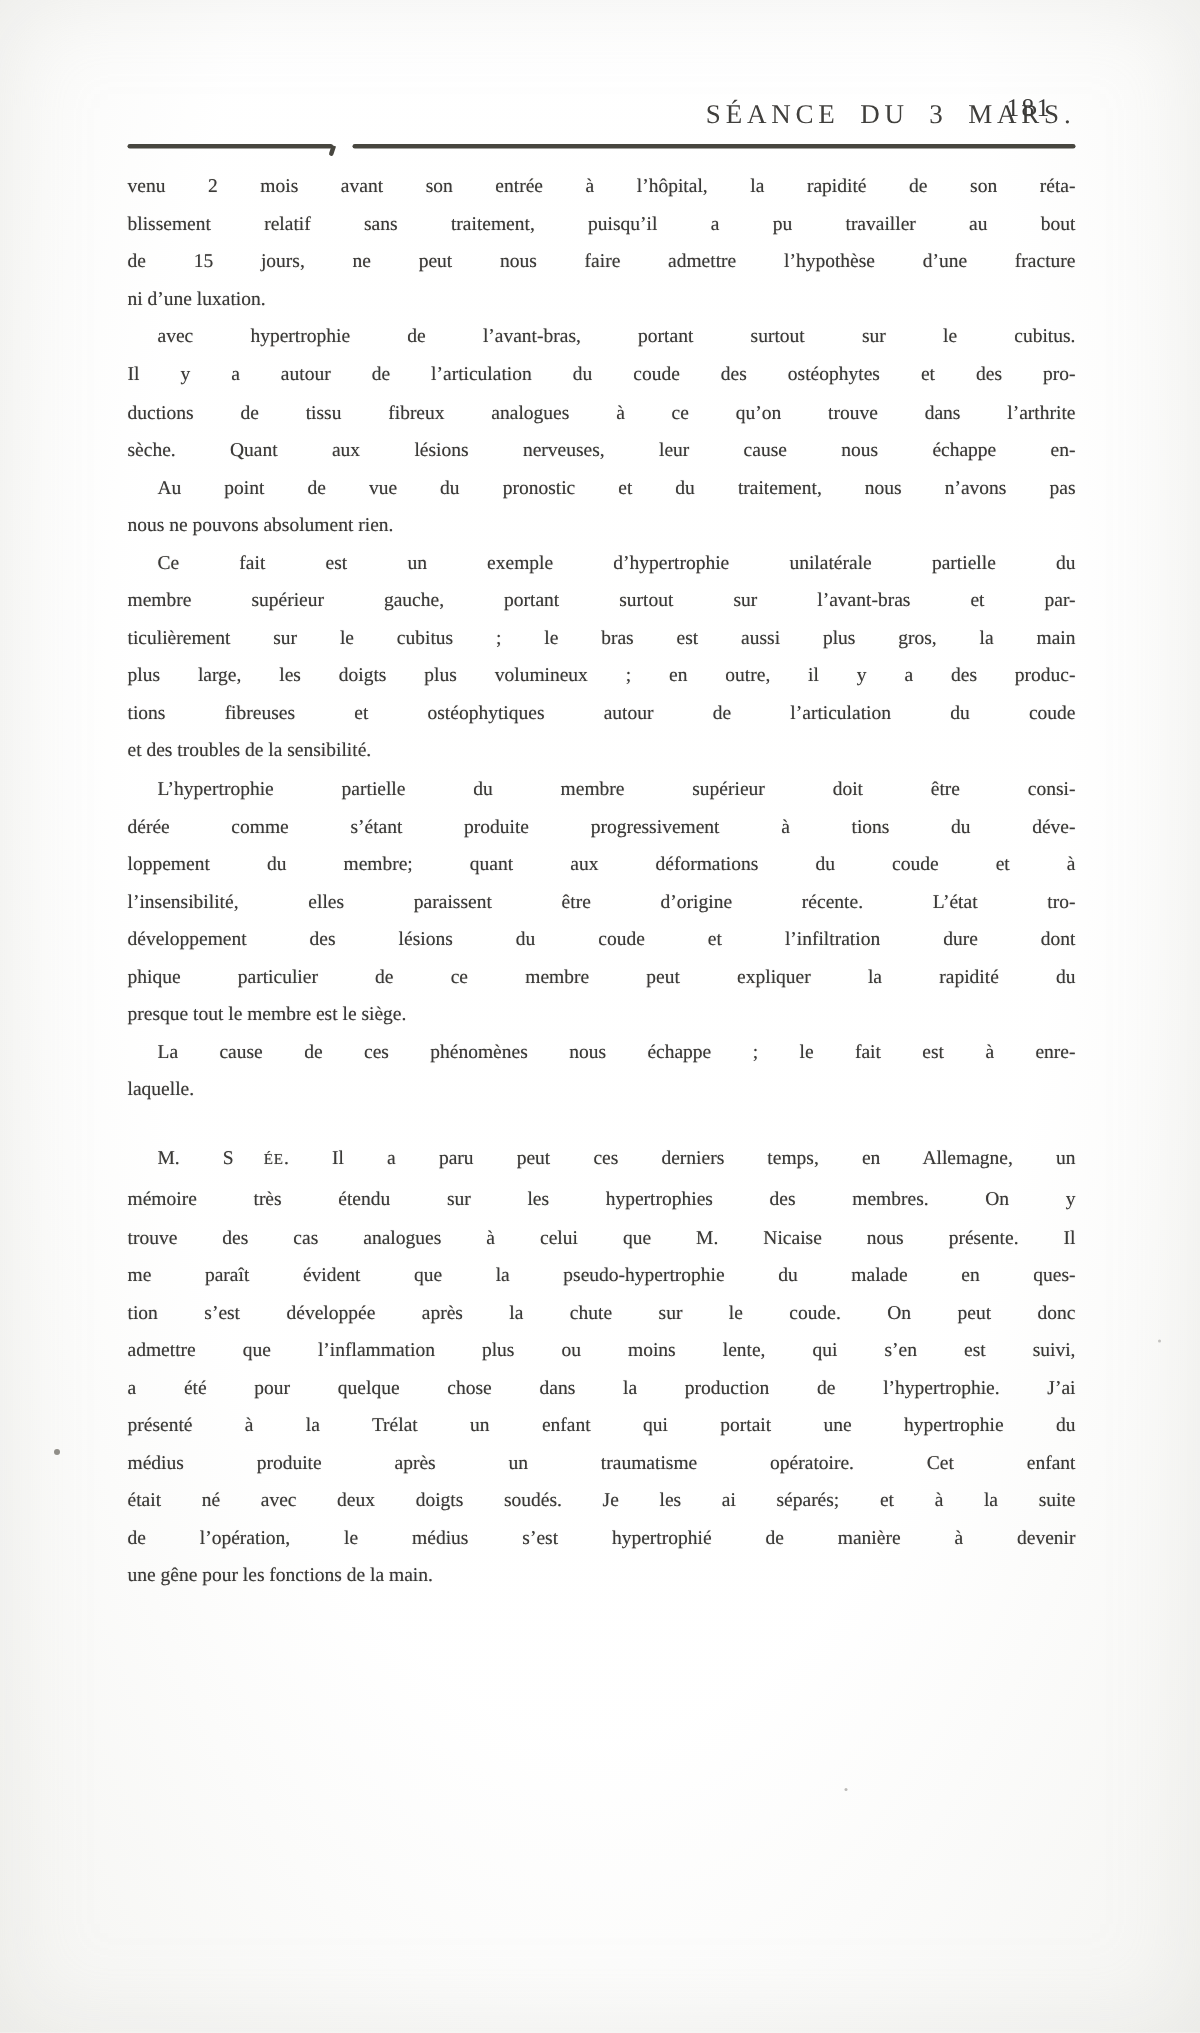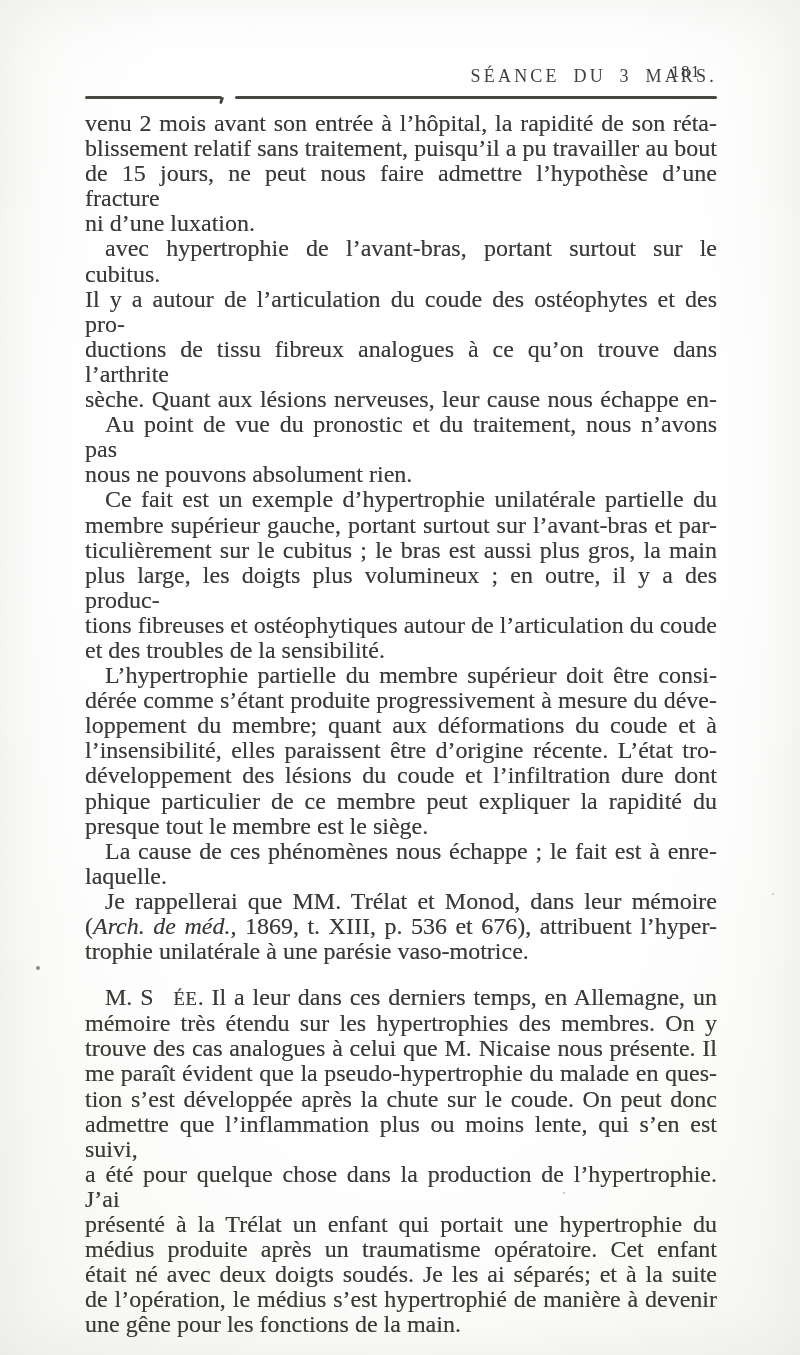--- a/index.html
+++ b/index.html
@@ -62,21 +62,21 @@
     width: 3px; height: 7px;
     background: var(--rule);
     border-radius: 0 0 3px 3px;
     transform: rotate(18deg);
   }
 
   
   .text-block {
     position: absolute;
     top: 111px; left: 85px; width: 632px;
-    font-size: 24px;
+    font-size: 13px;
     line-height: 25.1px;
     color: var(--ink);
     text-shadow: 0 0 0.5px rgba(62,58,52,0.55);
   }
   .line {
     text-align: justify;
     text-align-last: justify;
   }
   .line.final { text-align-last: left; }
   .para.indent .line:first-child { text-indent: 20px; }
@@ -130,38 +130,33 @@
       <div class="para indent">
         <div class="line">Ce fait est un exemple d’hypertrophie unilatérale partielle du</div>
         <div class="line">membre supérieur gauche, portant surtout sur l’avant-bras et par-</div>
         <div class="line">ticulièrement sur le cubitus ; le bras est aussi plus gros, la main</div>
         <div class="line">plus large, les doigts plus volumineux ; en outre, il y a des produc-</div>
         <div class="line">tions fibreuses et ostéophytiques autour de l’articulation du coude</div>
         <div class="line final">et des troubles de la sensibilité.</div>
       </div>
       <div class="para indent">
         <div class="line">L’hypertrophie partielle du membre supérieur doit être consi-</div>
-        <div class="line">dérée comme s’étant produite progressivement à mesure du déve-</div>
+        <div class="line">dérée comme s’étant produite progressivement à tions du déve-</div>
         <div class="line">loppement du membre; quant aux déformations du coude et à</div>
         <div class="line">l’insensibilité, elles paraissent être d’origine récente. L’état tro-</div>
         <div class="line">développement des lésions du coude et l’infiltration dure dont</div>
         <div class="line">phique particulier de ce membre peut expliquer la rapidité du</div>
         <div class="line final">presque tout le membre est le siège.</div>
       </div>
       <div class="para indent">
         <div class="line">La cause de ces phénomènes nous échappe ; le fait est à enre-</div>
         <div class="line final">laquelle.</div>
       </div>
-      <div class="para indent">
-        <div class="line">Je rappellerai que MM. Trélat et Monod, dans leur mémoire</div>
-        <div class="line"><span>(</span><span class="seg-italic">Arch. de méd.,</span><span> 1869, t. XIII, p. 536 et 676), attribuent l’hyper-</span></div>
-        <div class="line final">trophie unilatérale à une parésie vaso-motrice.</div>
-      </div>
       <div class="para indent space-before">
-        <div class="line"><span>M. S</span><span class="seg-smallcaps">ÉE</span><span>. Il a leur dans ces derniers temps, en Allemagne, un</span></div>
+        <div class="line"><span>M. S</span><span class="seg-smallcaps">ÉE</span><span>. Il a paru peut ces derniers temps, en Allemagne, un</span></div>
         <div class="line">mémoire très étendu sur les hypertrophies des membres. On y</div>
         <div class="line">trouve des cas analogues à celui que M. Nicaise nous présente. Il</div>
         <div class="line">me paraît évident que la pseudo-hypertrophie du malade en ques-</div>
         <div class="line">tion s’est développée après la chute sur le coude. On peut donc</div>
         <div class="line">admettre que l’inflammation plus ou moins lente, qui s’en est suivi,</div>
         <div class="line">a été pour quelque chose dans la production de l’hypertrophie. J’ai</div>
         <div class="line">présenté à la Trélat un enfant qui portait une hypertrophie du</div>
         <div class="line">médius produite après un traumatisme opératoire. Cet enfant</div>
         <div class="line">était né avec deux doigts soudés. Je les ai séparés; et à la suite</div>
         <div class="line">de l’opération, le médius s’est hypertrophié de manière à devenir</div>

